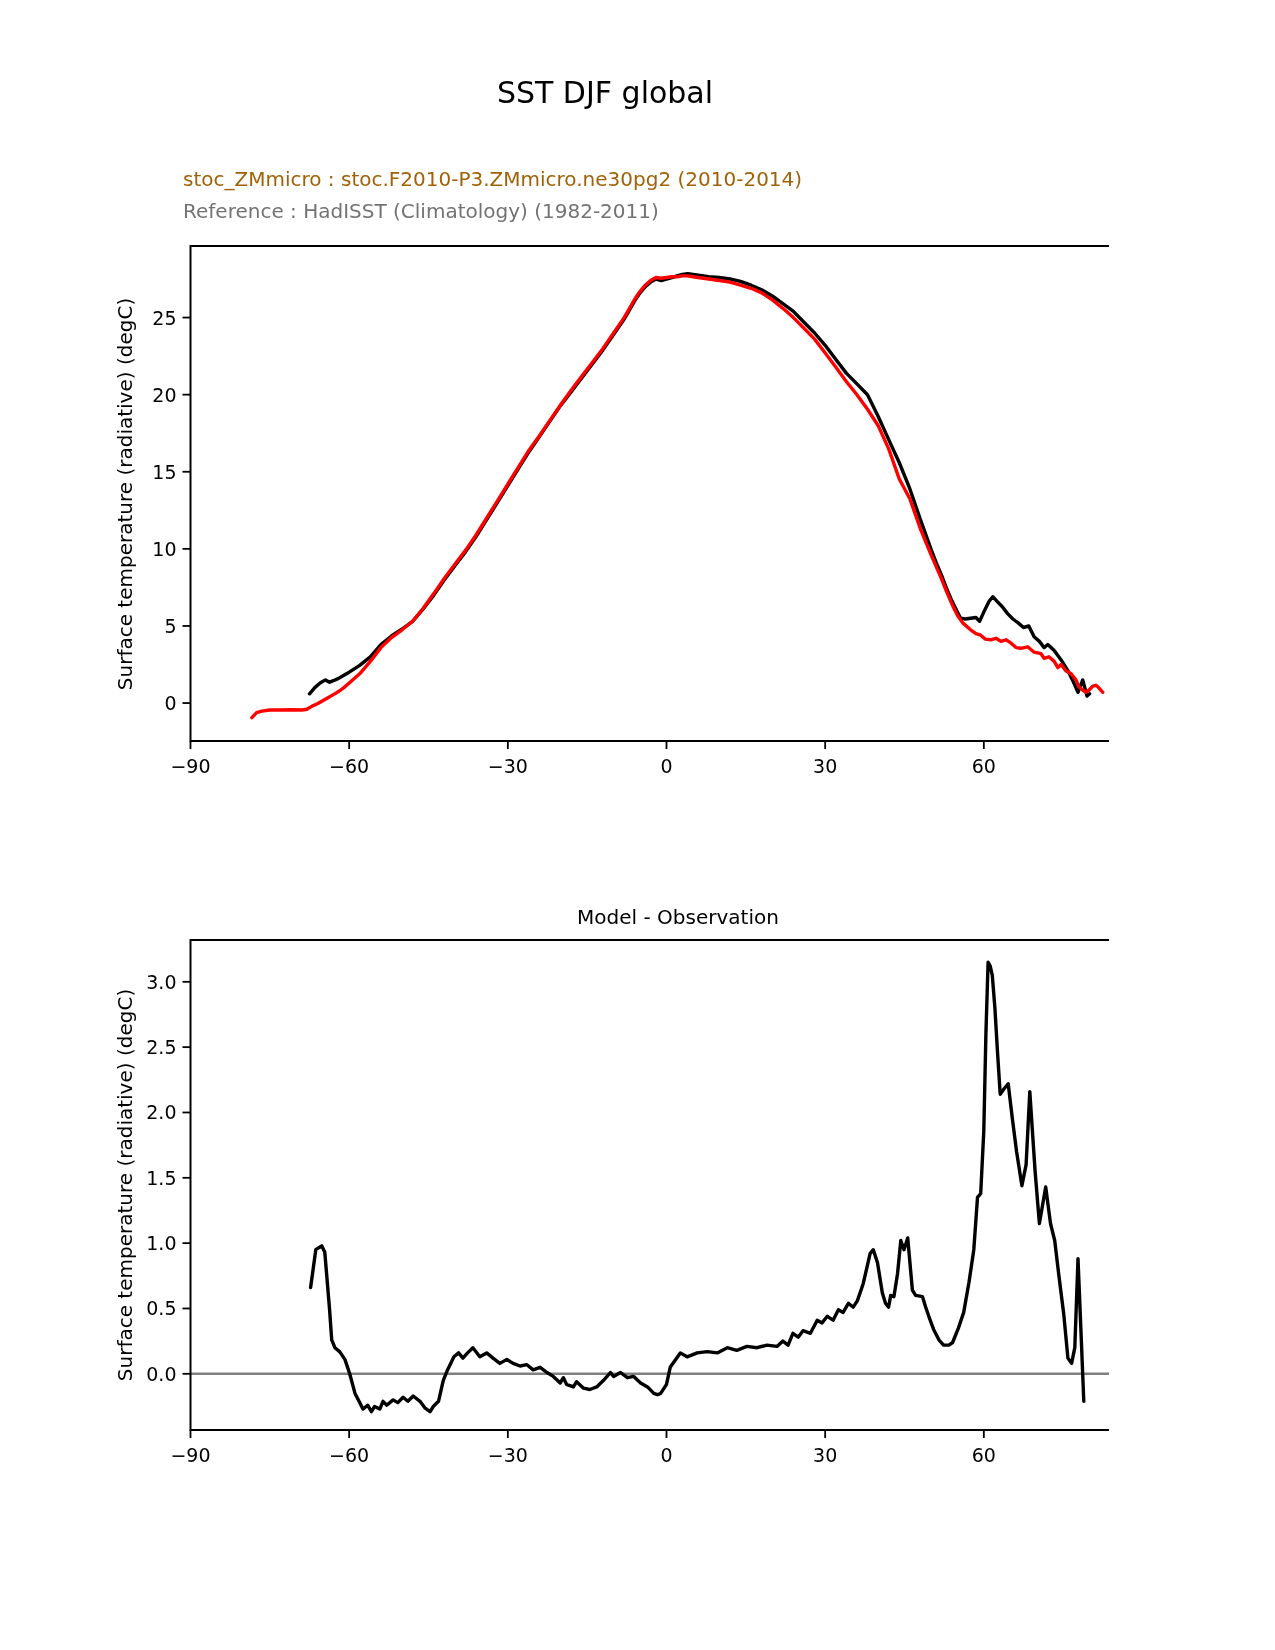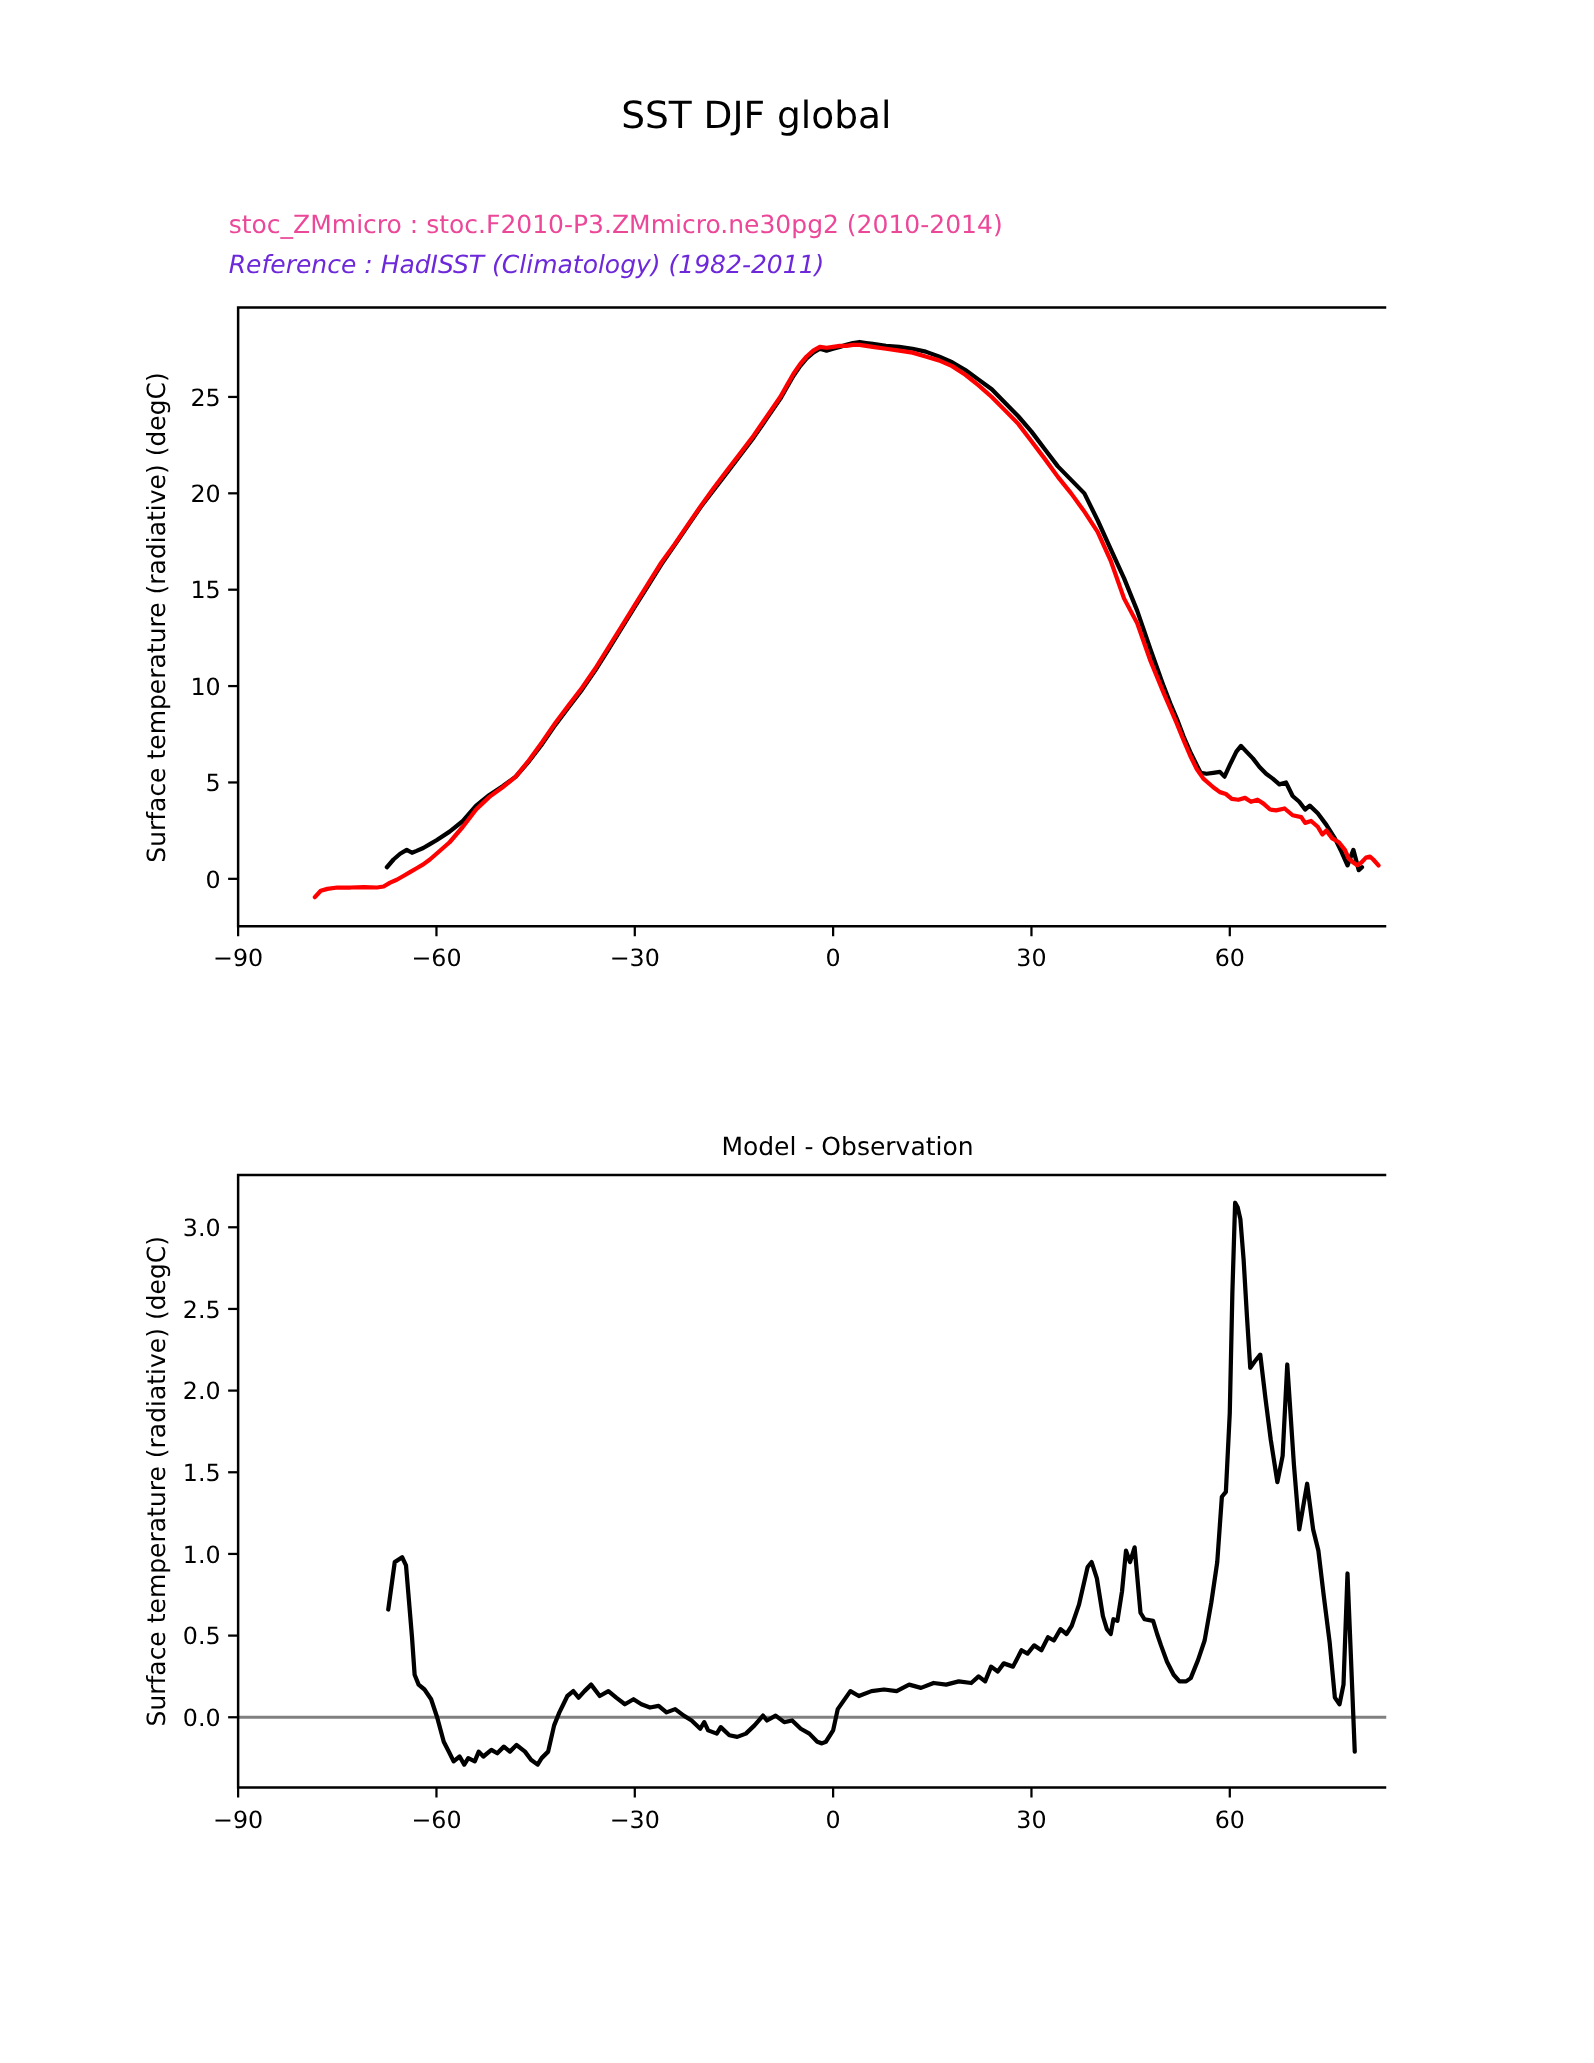--- a/index.html
+++ b/index.html
@@ -17,22 +17,22 @@
   .ylabel-bottom{left:125px;top:1185px;}
   .subplot-title{position:absolute;left:666px;top:905px;transform:translateX(-50%);
                  font-size:20px;color:#000;white-space:nowrap;margin-left:12px;}
   svg text{font-family:"DejaVu Sans","Liberation Sans",sans-serif;font-size:19px;fill:#000;}
 </style>
 </head>
 <body>
 
 <div id="page">
   <div class="fig-title">SST DJF global</div>
-  <div class="legend-line legend-model" style="color: #ec4899;">stoc_ZMmicro : stoc.F2010-P3.ZMmicro.ne30pg2 (2010-2014)</div>
-  <div class="legend-line legend-ref" style="color: #6d28d9; font-style: italic;">Reference : HadISST (Climatology) (1982-2011)</div>
+  <div class="legend-line legend-model" style="color: #a16207;">stoc_ZMmicro : stoc.F2010-P3.ZMmicro.ne30pg2 (2010-2014)</div>
+  <div class="legend-line legend-ref" style="color: #737373;">Reference : HadISST (Climatology) (1982-2011)</div>
   <div class="ylabel ylabel-top">Surface temperature (radiative) (degC)</div>
   <div class="ylabel ylabel-bottom">Surface temperature (radiative) (degC)</div>
   <div class="subplot-title">Model - Observation</div>
   <svg id="figure-svg" width="1275" height="1650" viewBox="0 0 1275 1650">
       <g>
         <g>
           <line x1="190.5" y1="741" x2="190.5" y2="749" stroke="#000" stroke-width="1.8"></line>
           <text x="190.5" y="773" text-anchor="middle">−90</text>
           <line x1="349.16666666666663" y1="741" x2="349.16666666666663" y2="749" stroke="#000" stroke-width="1.8"></line>
           <text x="349.16666666666663" y="773" text-anchor="middle">−60</text>

